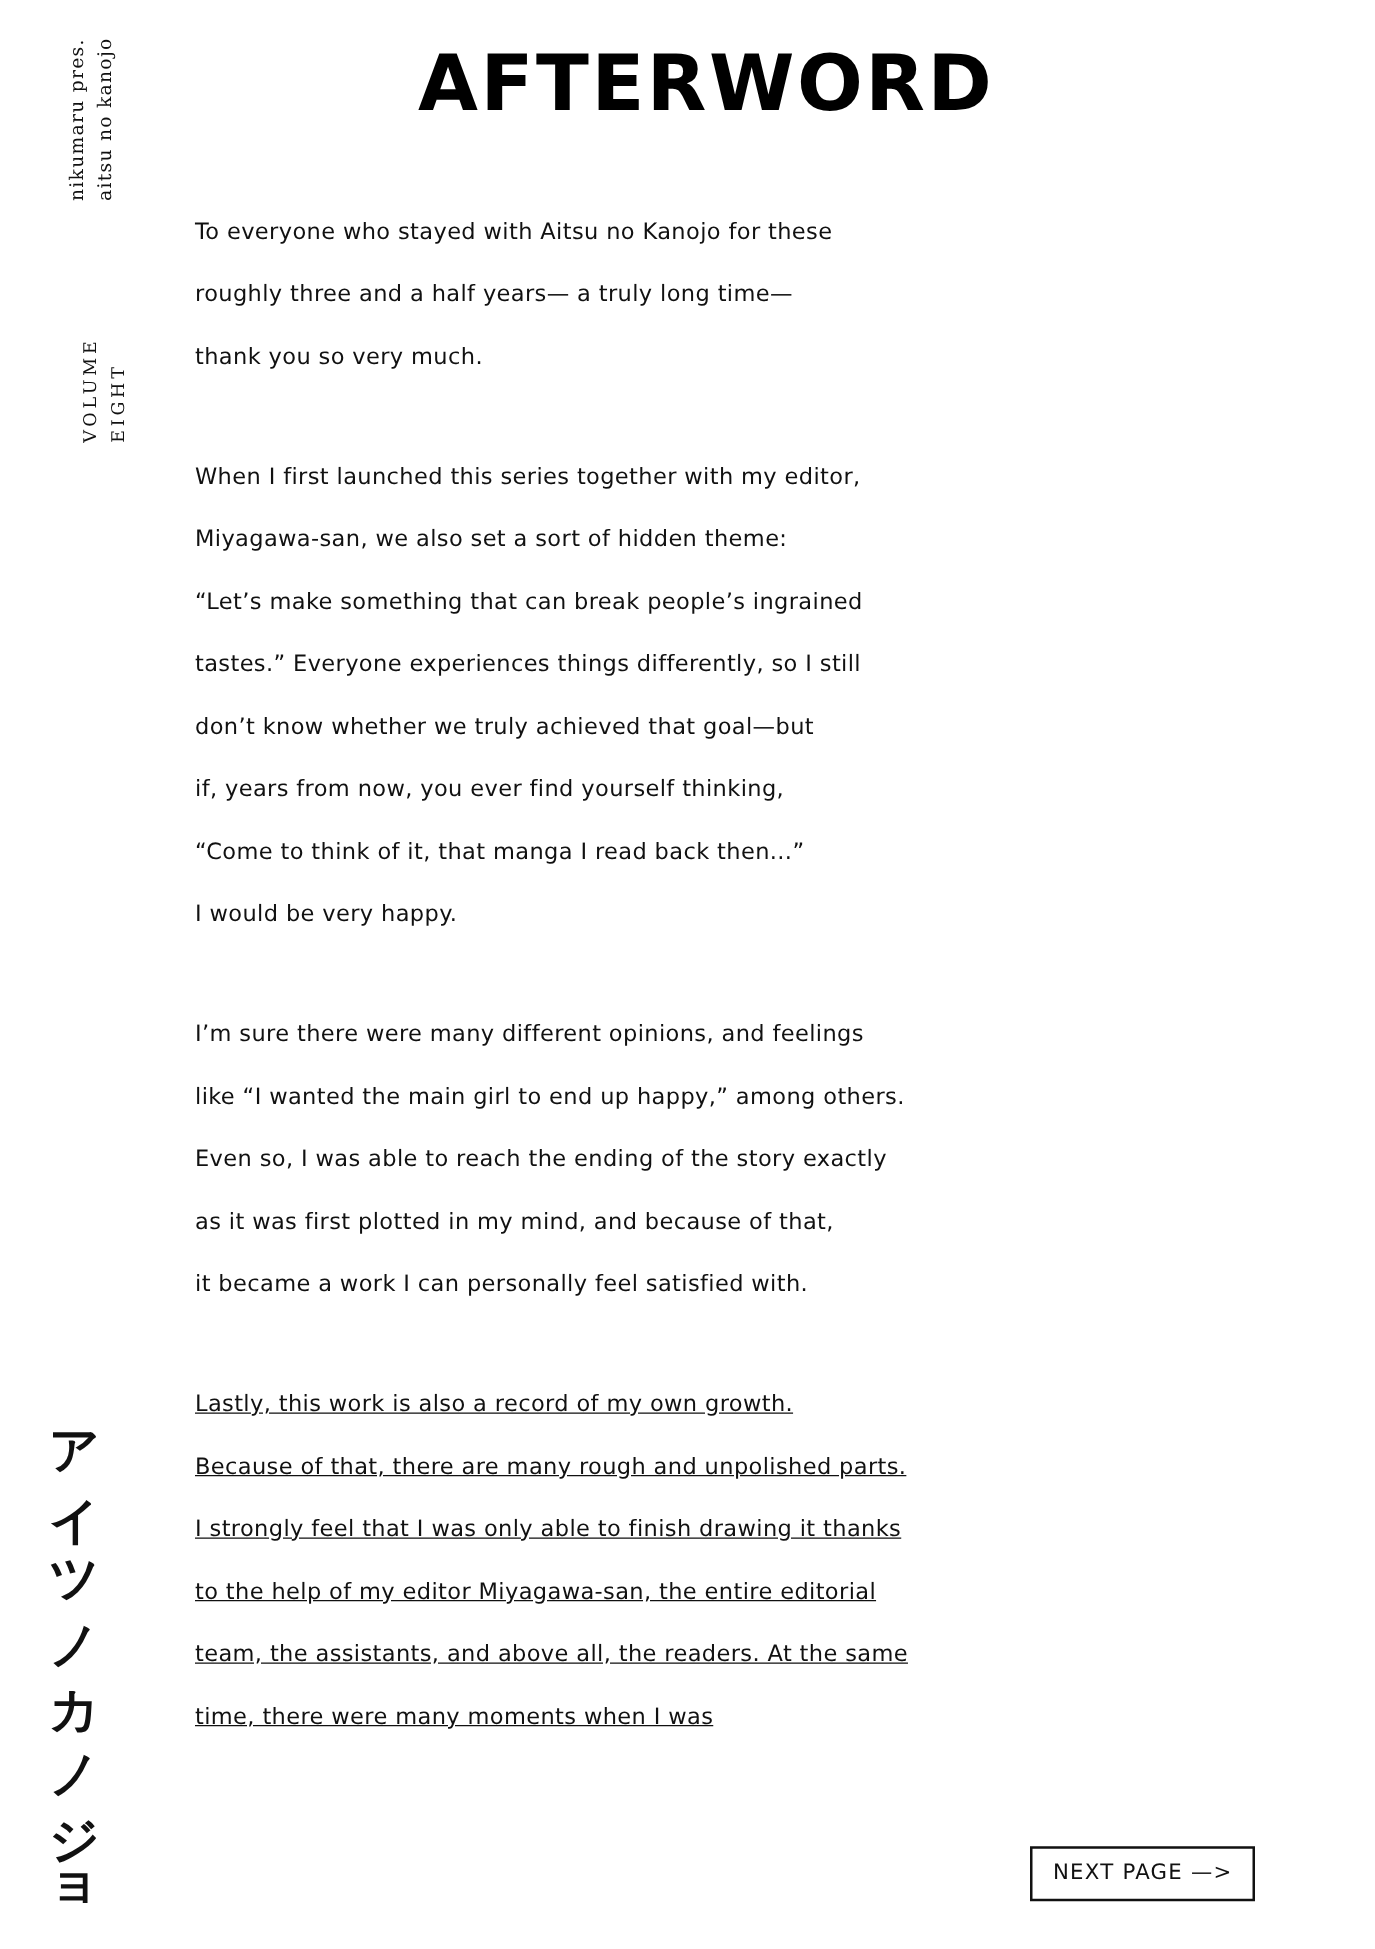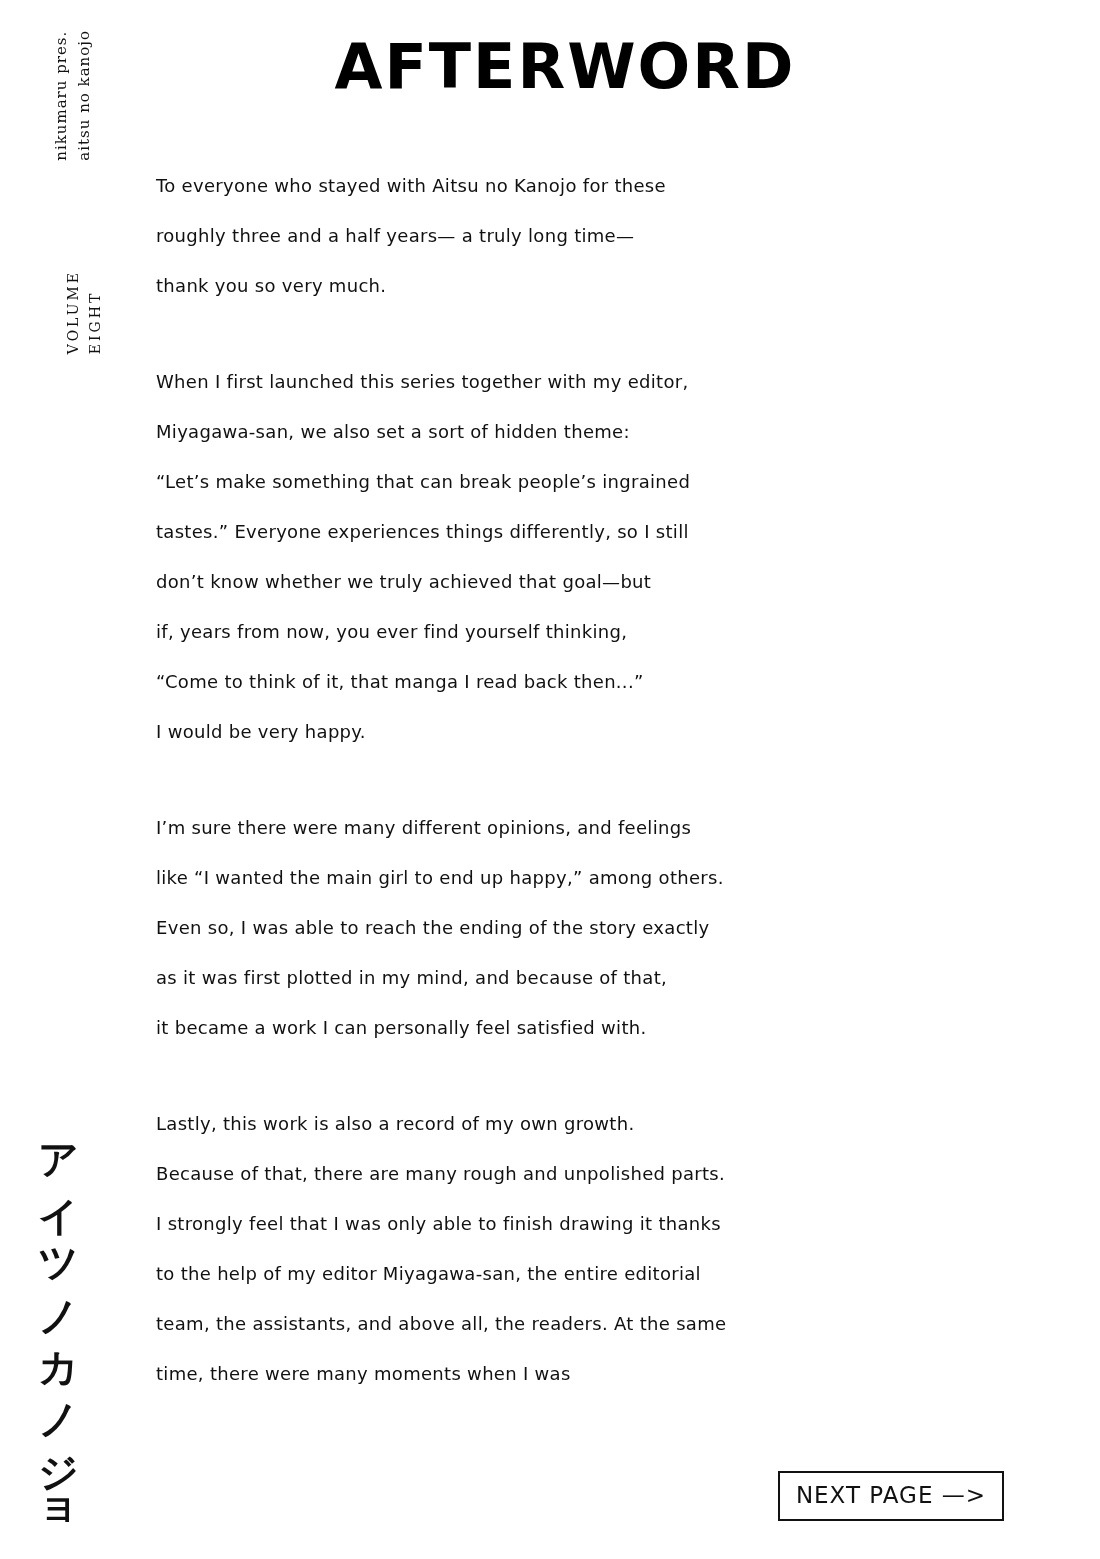--- a/index.html
+++ b/index.html
@@ -93,31 +93,31 @@
     font-family: "DejaVu Sans", sans-serif;
     font-size: 18px;
     line-height: 50px;
     color: #111;
     letter-spacing: 0.3px;
   }
   .para {
     margin: 0 0 46px 0;
     white-space: pre-line;
   }
-  .para:last-child { margin-bottom: 0; }
+  .para:last-child { margin-bottom: 0; text-decoration: underline; }
 
   
   .next-page {
     position: absolute;
     right: 96px;
     bottom: 38px;
     border: 2px solid #111;
     padding: 9px 16px 11px 16px;
     font-family: "DejaVu Sans", sans-serif;
-    font-size: 23px;
+    font-size: 17px;
     letter-spacing: 1px;
     color: #111;
     background: #fff;
     white-space: nowrap;
   }
 </style>
 </head>
 <body>
 
 <div class="page">

